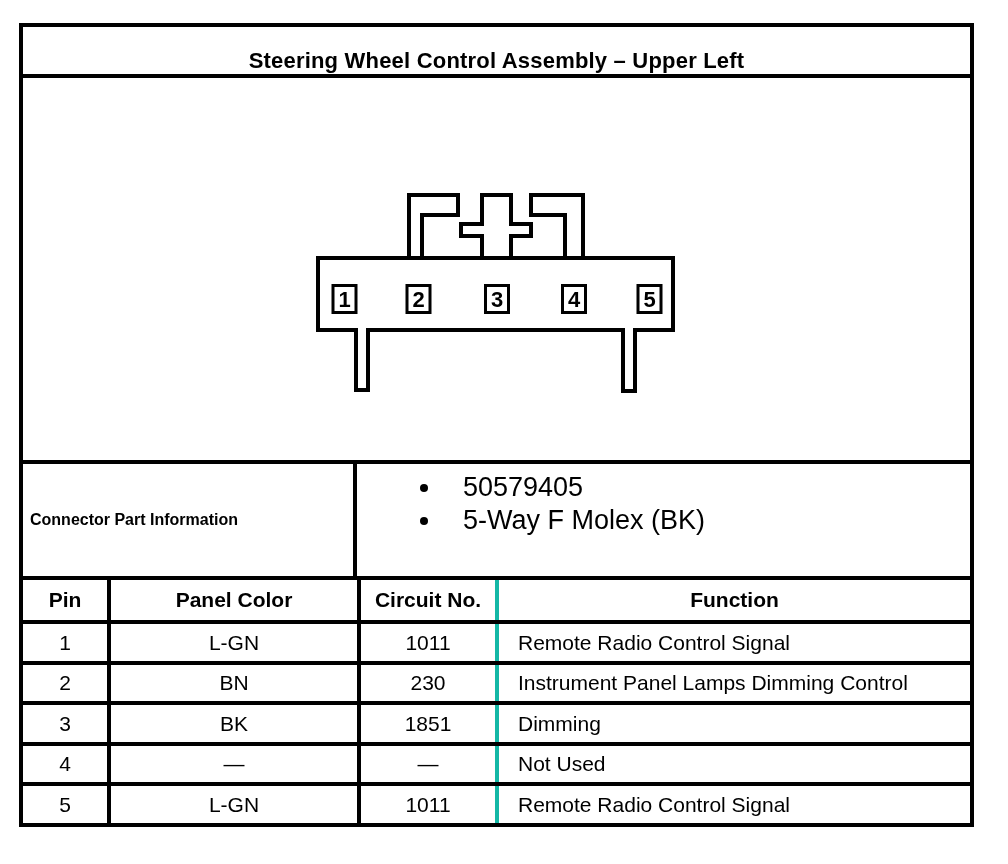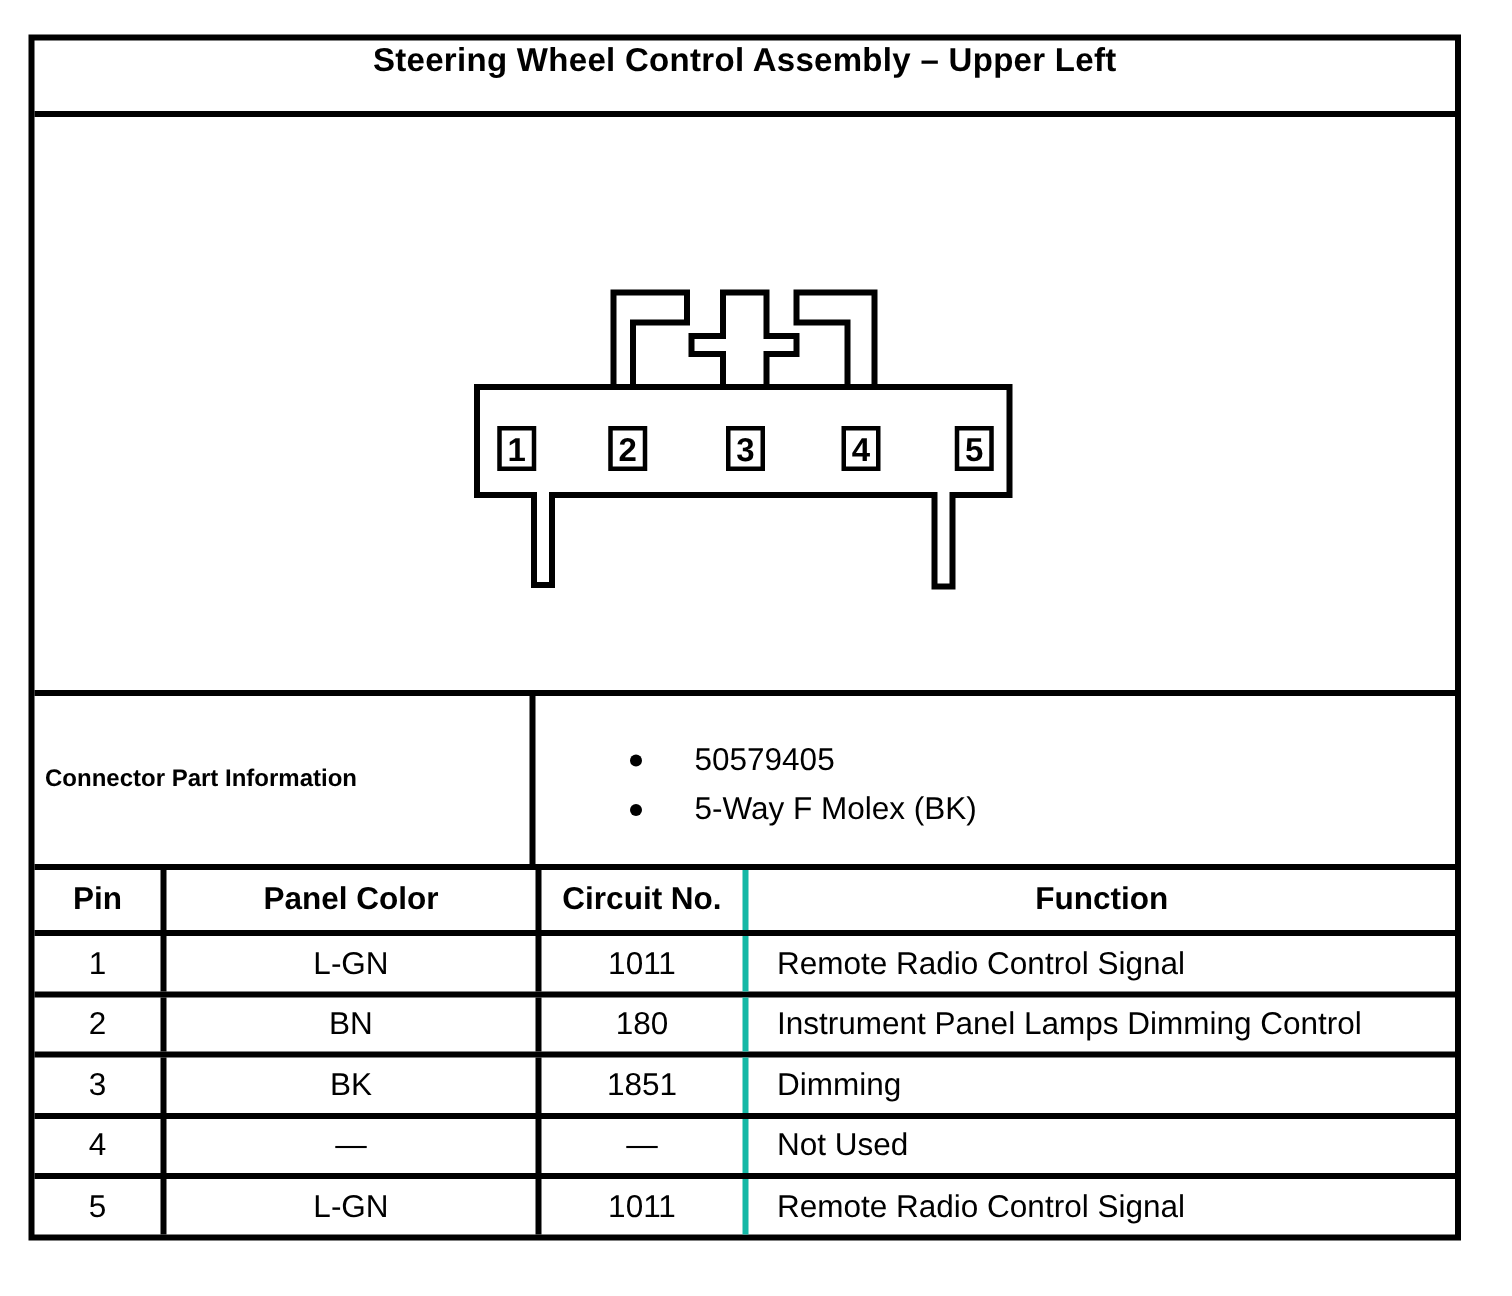--- a/index.html
+++ b/index.html
@@ -21,21 +21,21 @@
     border: 4px solid #000;
     background: #fff;
     display: flex;
     flex-direction: column;
   }
   .row { box-sizing: border-box; width: 100%; }
   .title-row {
     height: 52px;
     border-bottom: 4px solid #000;
     display: flex;
-    align-items: flex-start;
+    align-items: flex-end;
     justify-content: center;
     font-weight: bold;
     font-size: 22px;
     letter-spacing: 0.2px;
   }
   .diagram-row {
     height: 391px;
     border-bottom: 4px solid #000;
     position: relative;
   }
@@ -56,23 +56,23 @@
     border-right: 4px solid #000;
     display: flex;
     align-items: center;
     padding-left: 7px;
     font-weight: bold;
     font-size: 16px;
   }
   .info-values {
     flex: 1;
     box-sizing: border-box;
-    padding-top: 26px;
+    padding-top: 7px;
     padding-left: 63px;
-    font-size: 21px;
+    font-size: 27px;
   }
   .bullet-item {
     position: relative;
     padding-left: 43px;
     height: 33px;
     display: flex;
     align-items: center;
   }
   .bullet-dot {
     position: absolute;
@@ -167,21 +167,21 @@
     <div class="row data-row">
       <div class="cell col-pin">1</div>
       <div class="cell col-wire">L-GN</div>
       <div class="cell col-circuit">1011</div>
       <div class="cell col-function">Remote Radio Control Signal</div>
     </div>
 
     <div class="row data-row">
       <div class="cell col-pin">2</div>
       <div class="cell col-wire">BN</div>
-      <div class="cell col-circuit">180</div>
+      <div class="cell col-circuit">230</div>
       <div class="cell col-function">Instrument Panel Lamps Dimming Control</div>
     </div>
 
     <div class="row data-row">
       <div class="cell col-pin">3</div>
       <div class="cell col-wire">BK</div>
       <div class="cell col-circuit">1851</div>
       <div class="cell col-function">Dimming</div>
     </div>
 

